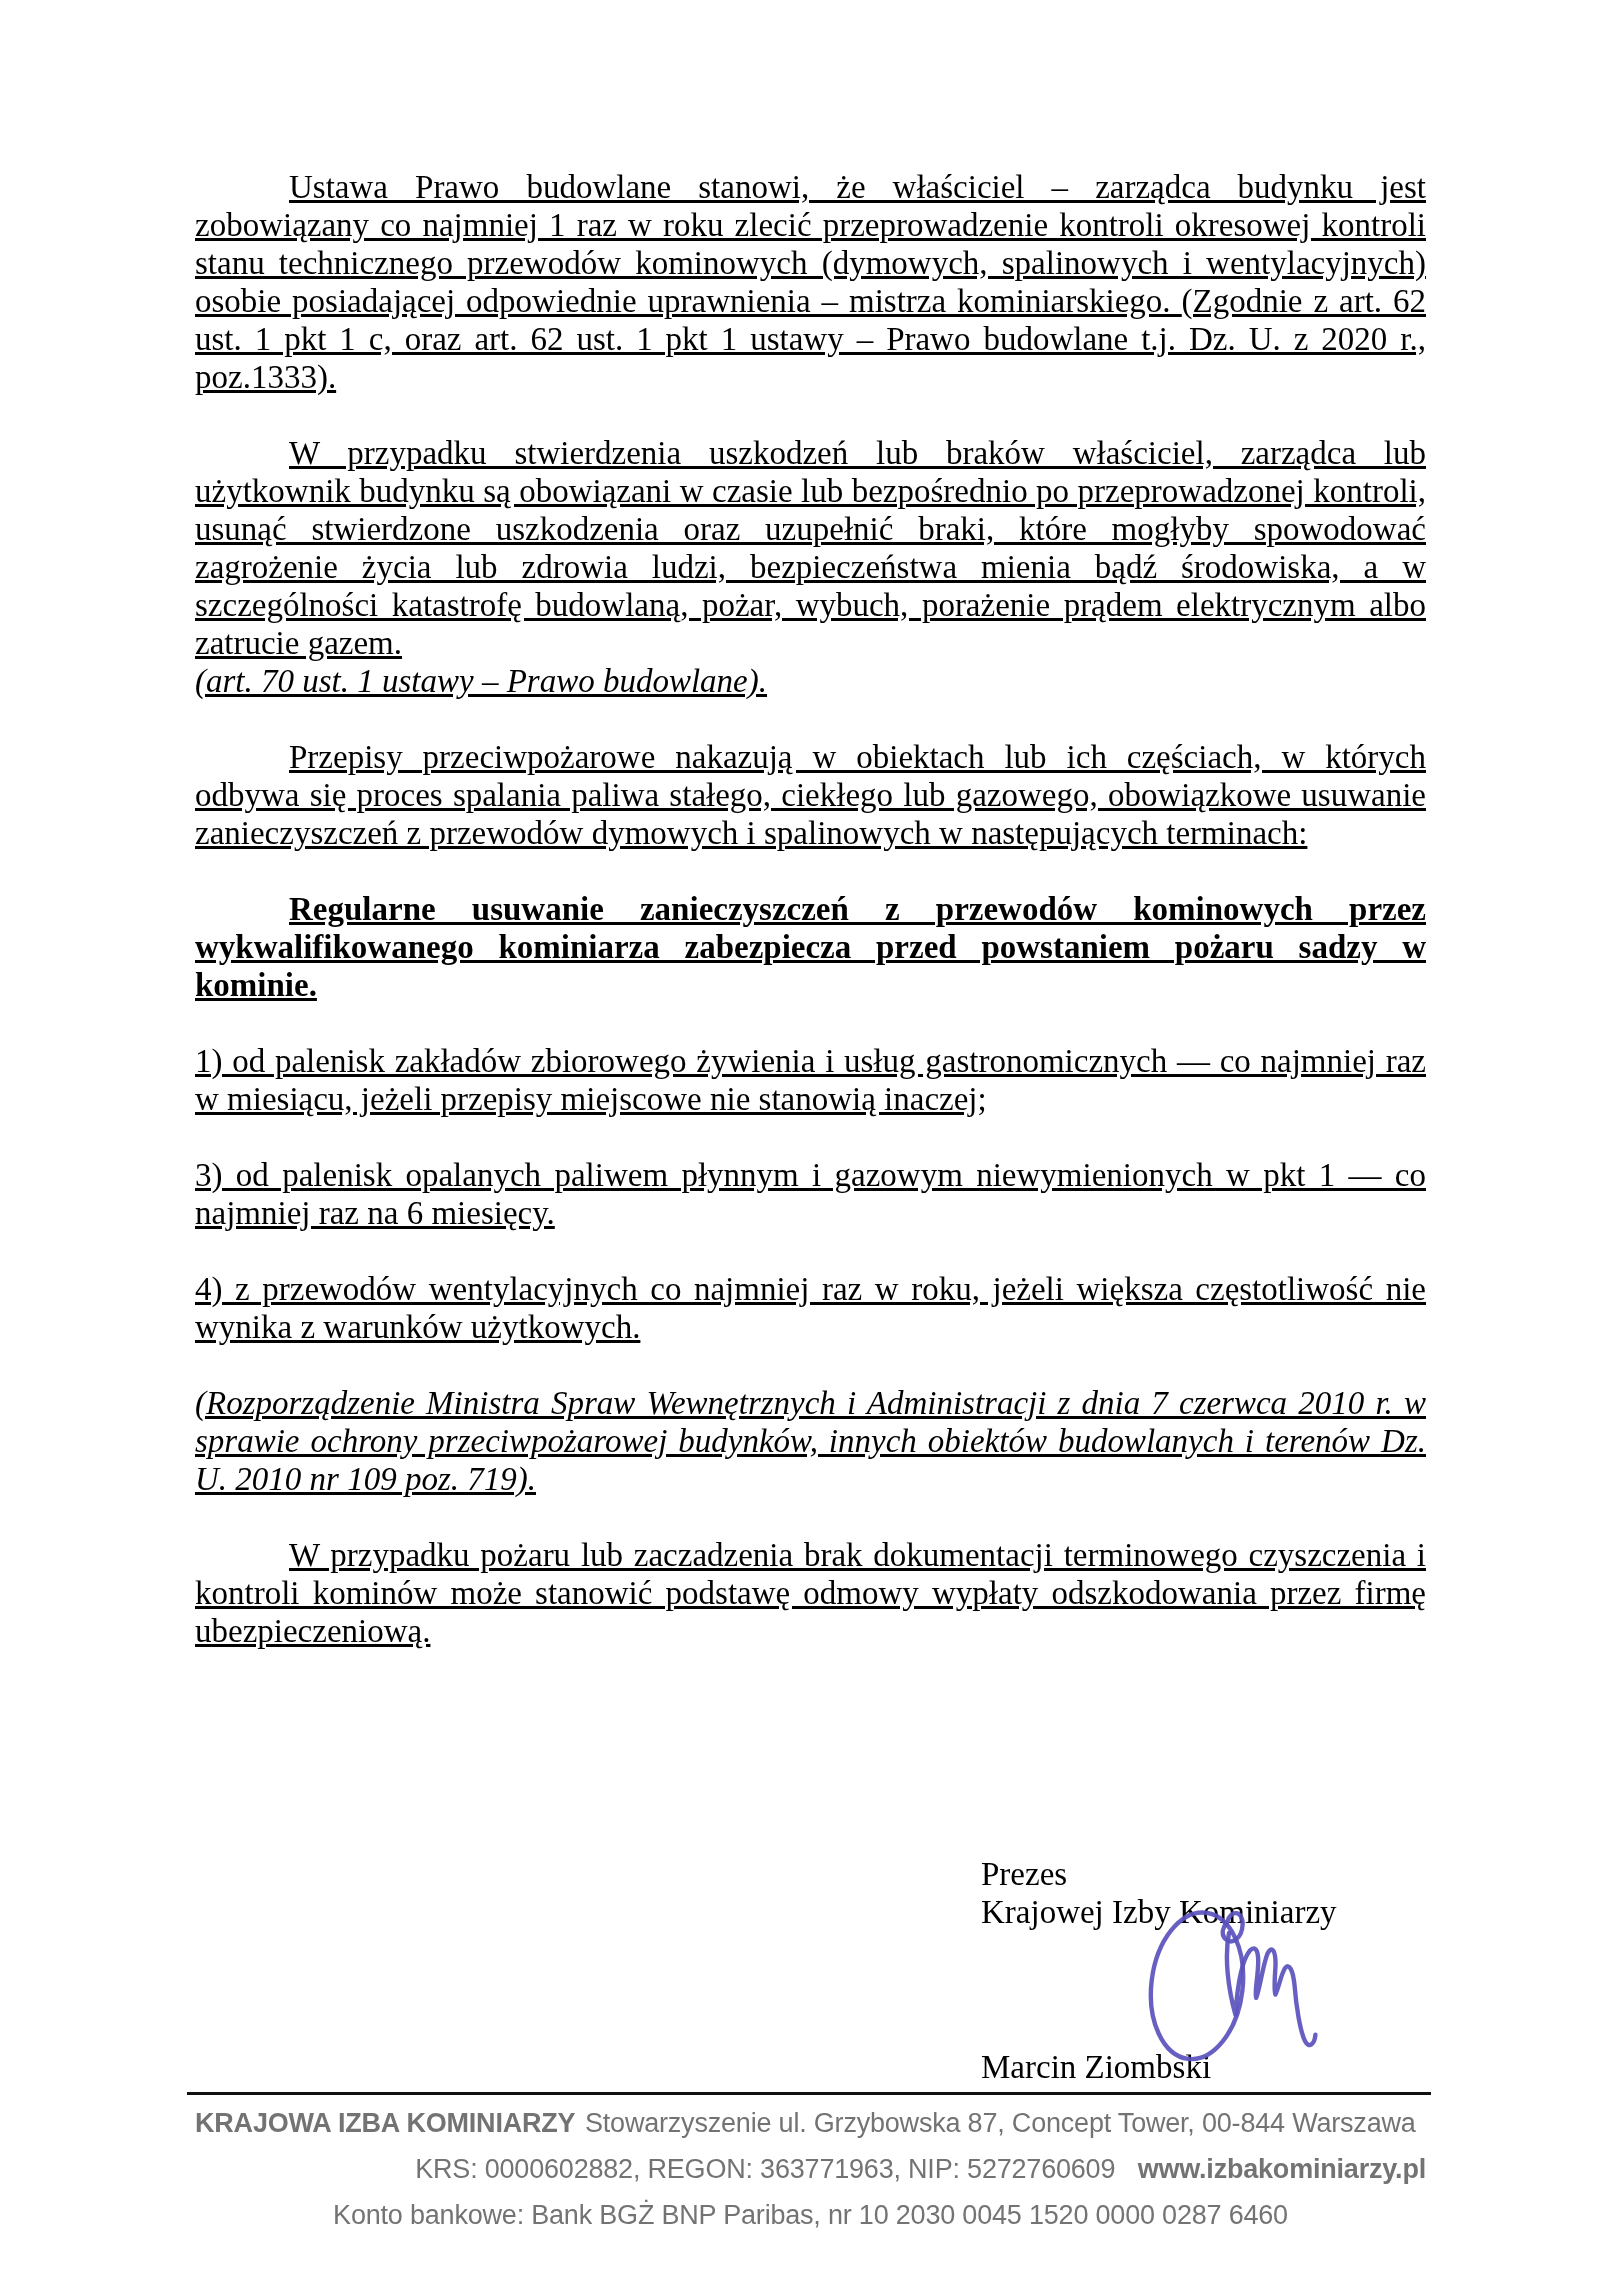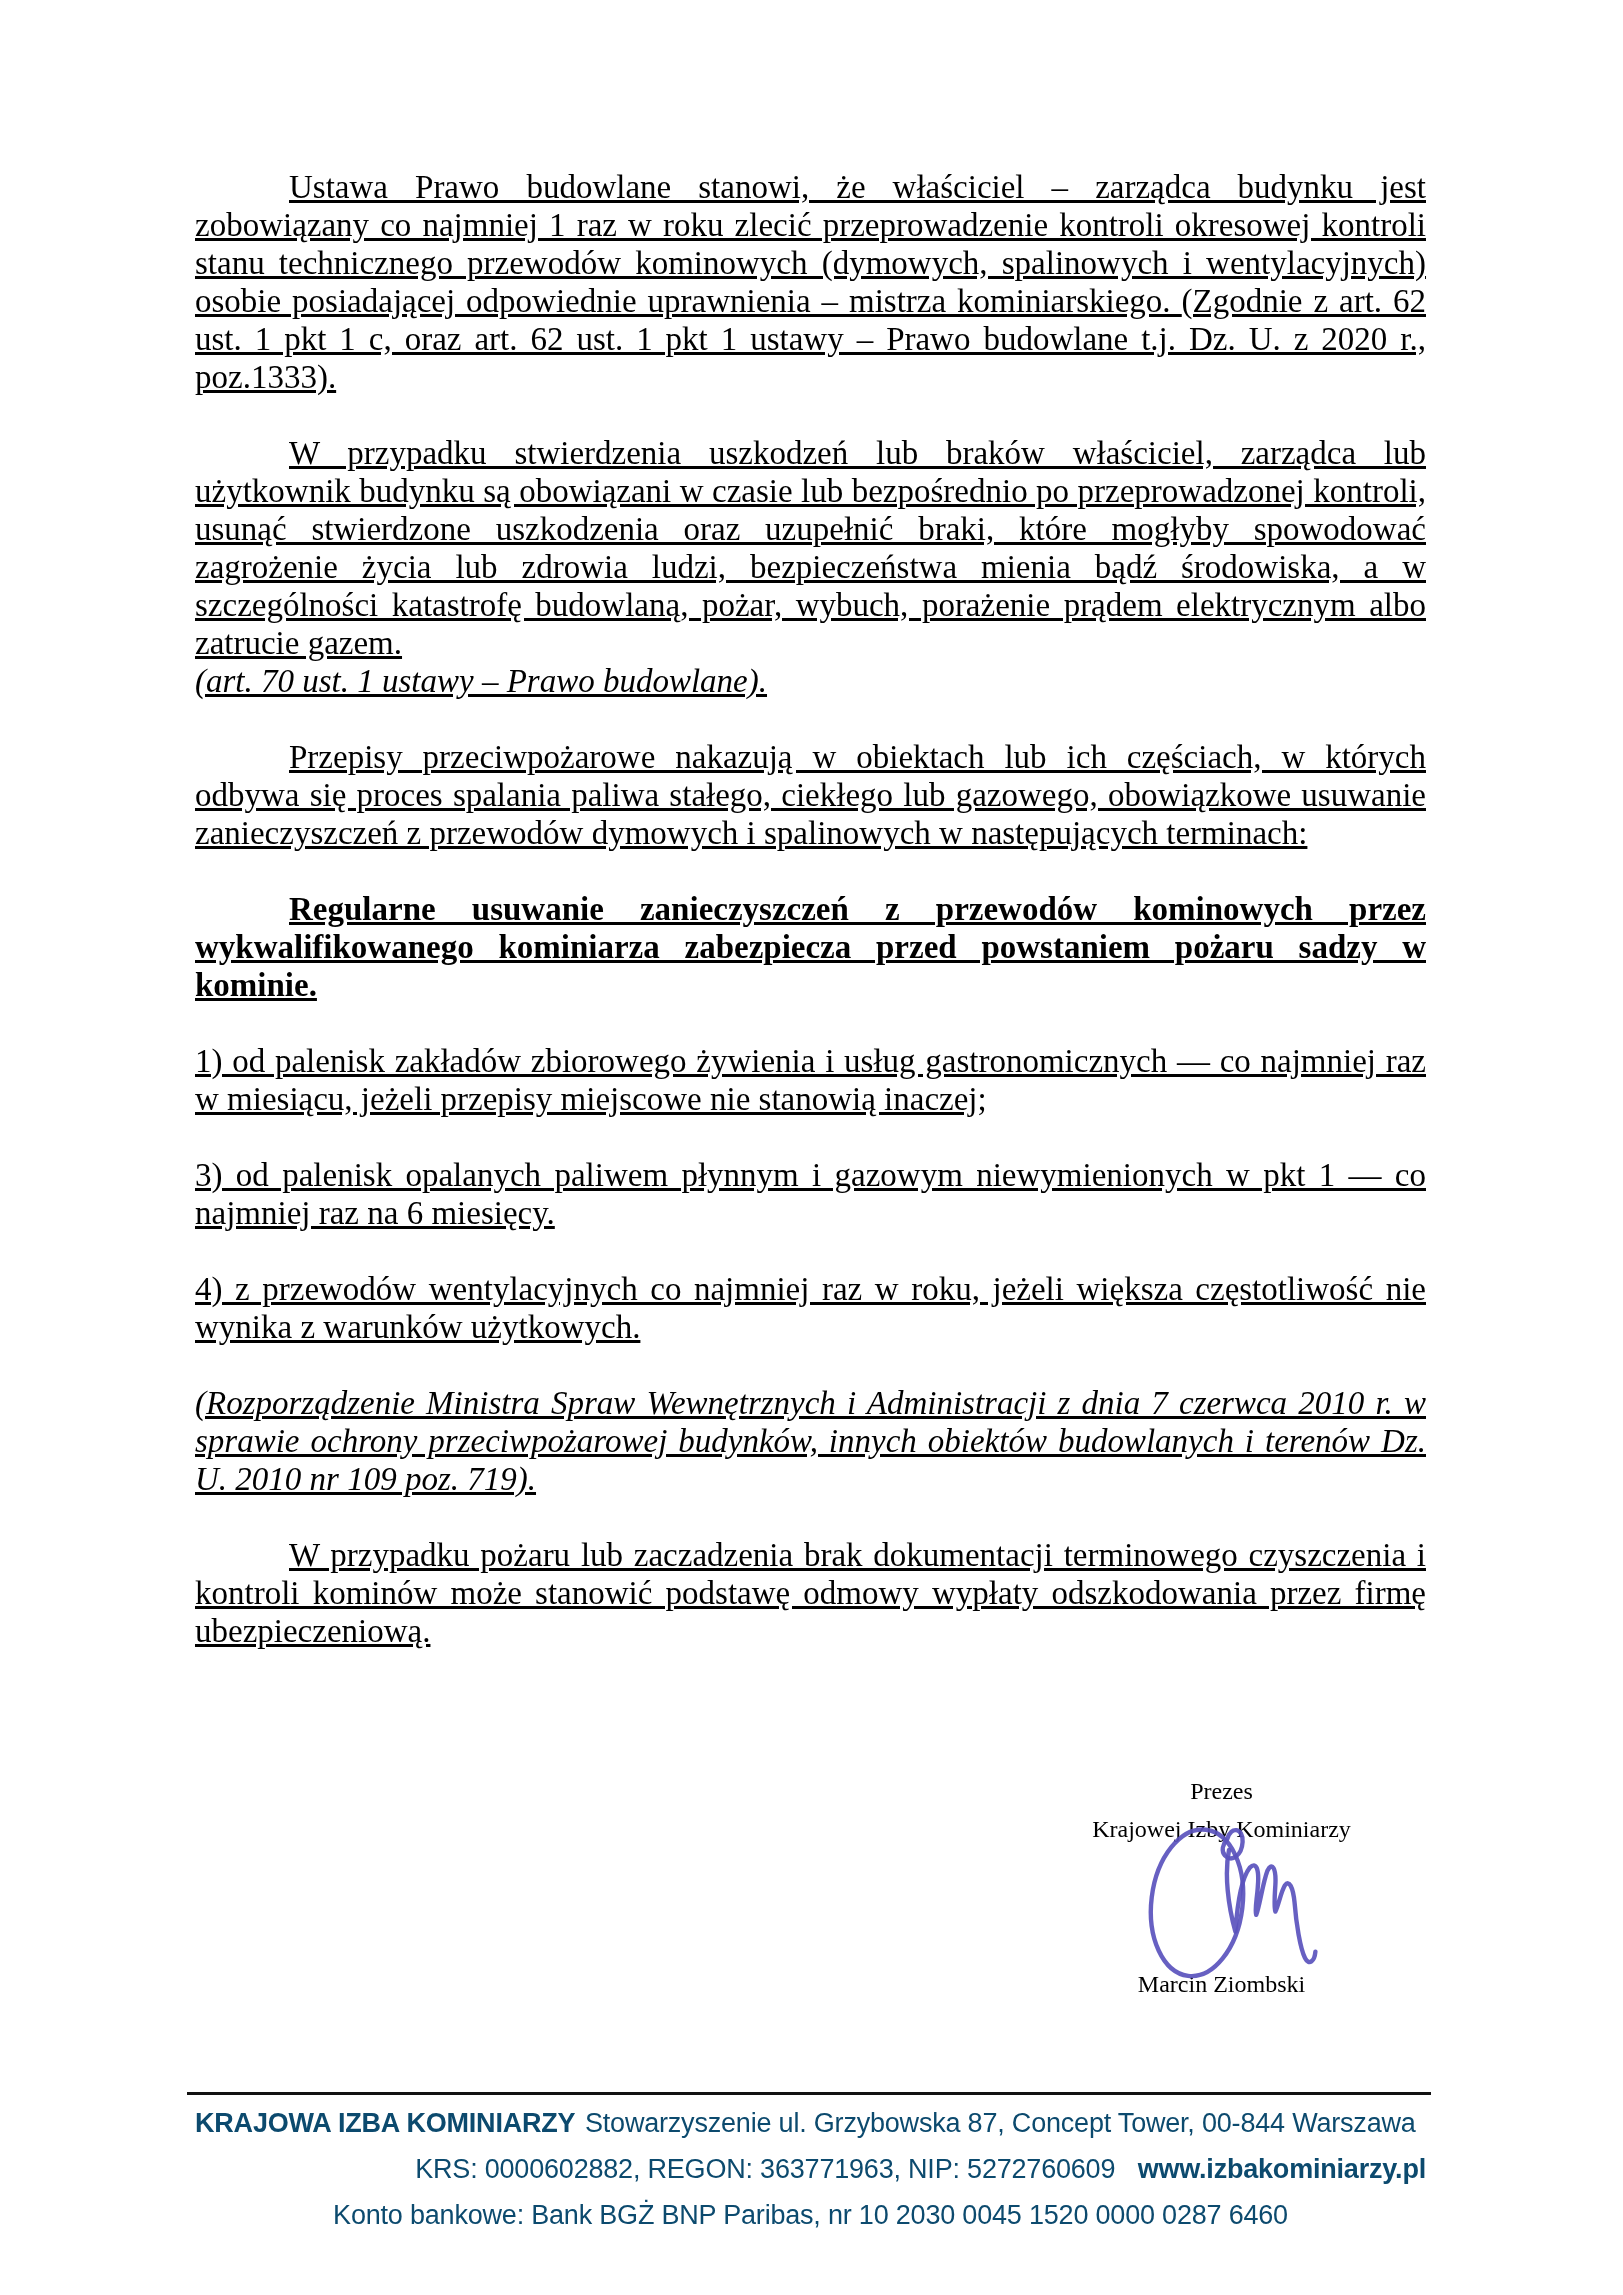--- a/index.html
+++ b/index.html
@@ -34,24 +34,23 @@
   .indent   { text-indent: 94px; }
   .no-gap   { margin-bottom: 0; }
   .italic   { font-style: italic; }
   .bold     { font-weight: bold; }
   .run      { font-style: inherit; }
 
   
   .signature-block {
     position: absolute;
     left: 981px;
-    top: 1772px;
+    top: 1855px;
     width: 481px;
-    text-align: center;
-    font-size: 24px;
+    font-size: 33px;
     line-height: 38px;
   }
   .sig-line { position: relative; z-index: 1; }
   .sig-spacer { height: 117px; }
   .sig-name { position: relative; z-index: 1; }
   .sig-ink {
     position: absolute;
     left: 136px;
     top: 46px;
     width: 256px;
@@ -71,21 +70,21 @@
   }
   .footer-text {
     position: absolute;
     left: 195px;
     top: 2100px;
     width: 1231px;
     font-family: "Liberation Sans", "DejaVu Sans", sans-serif;
     font-size: 27px;
     line-height: 46px;
     letter-spacing: -0.2px;
-    color: #0c4a6e;
+    color: #737373;
   }
   .footer-line1 { text-align: left; white-space: nowrap; }
   .footer-line2 { text-align: right; white-space: nowrap; }
   .footer-line3 { text-align: center; white-space: nowrap; }
   .fbold { font-weight: bold; }
   .footer-org-rest { margin-left: 9.6px; }
   .footer-website { margin-left: 22.4px; }
 </style>
 </head>
 <body>

